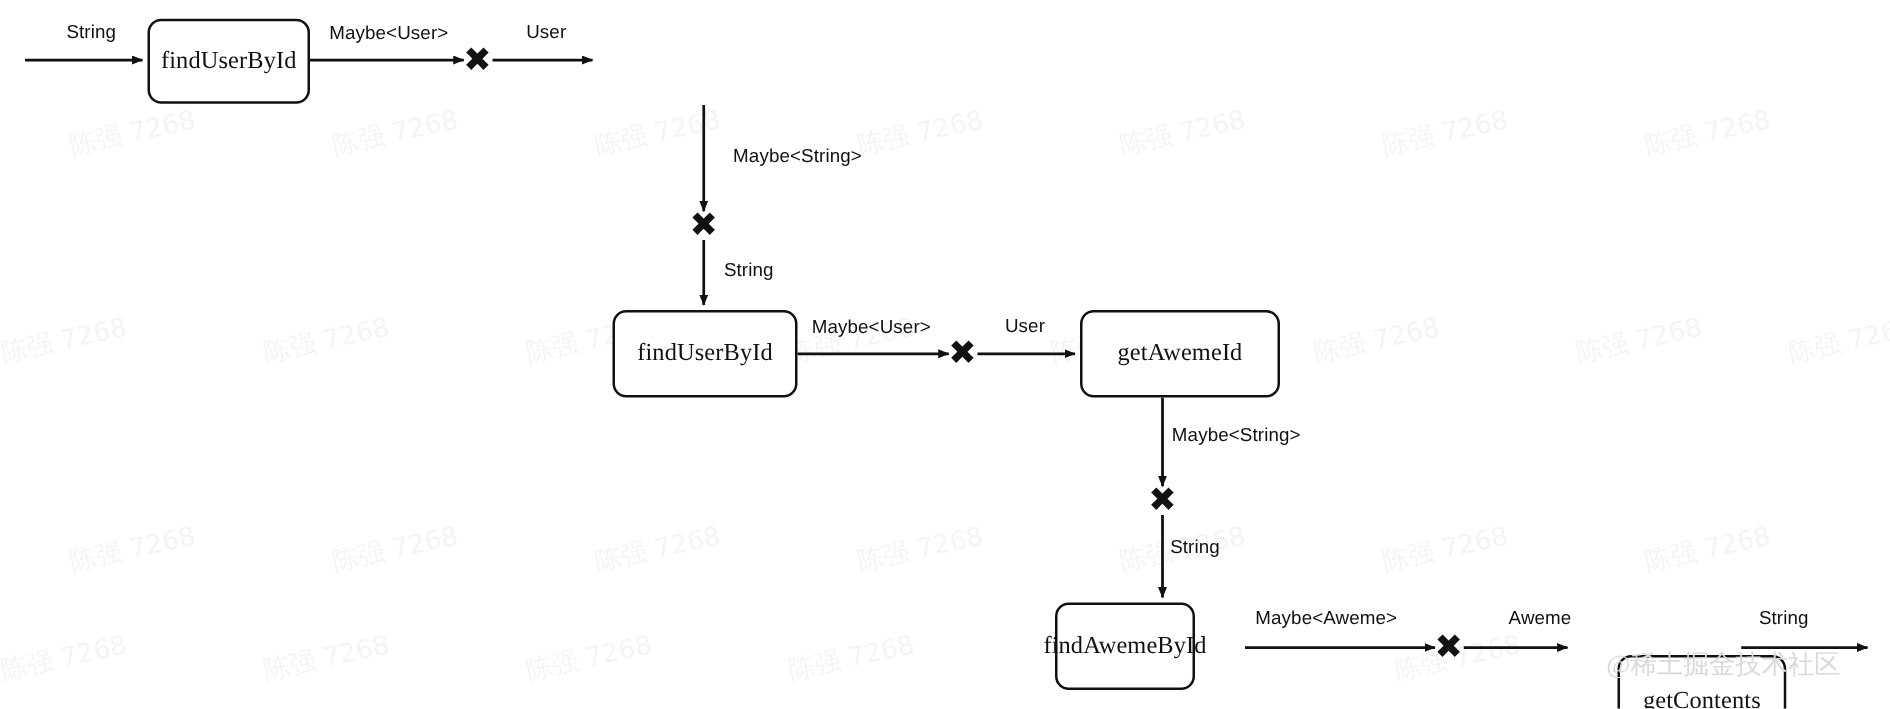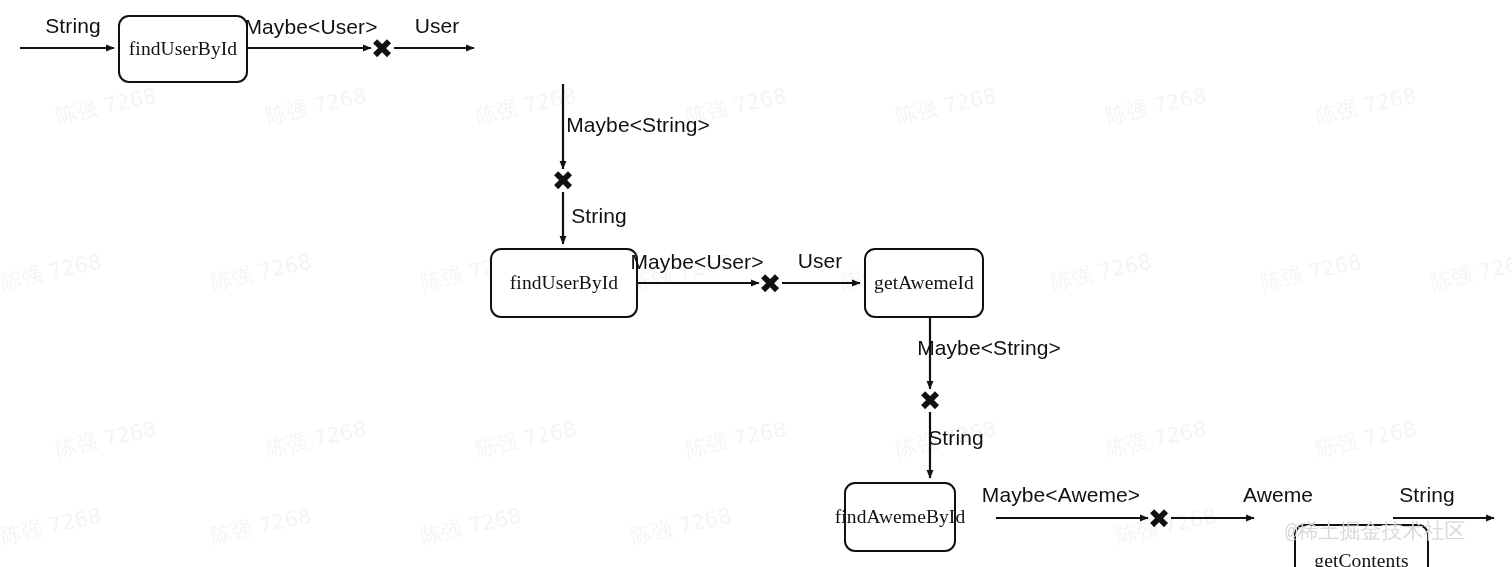--- a/index.html
+++ b/index.html
@@ -53,41 +53,41 @@
   .node-label {
     font-family: Liberation Serif, serif;
     font-size: 19.5px;
     color: #111111;
     letter-spacing: 0.1px;
     white-space: nowrap;
   }
   .edge-label {
     position: absolute;
     font-family: "Liberation Sans", sans-serif;
-    font-size: 21px;
+    font-size: 15px;
     color: #111111;
     white-space: nowrap;
     z-index: 4;
     letter-spacing: 0.1px;
   }
   .xmark {
     position: absolute;
     z-index: 5;
     font-family: "DejaVu Sans", sans-serif;
     font-size: 27px;
     font-weight: bold;
     line-height: 1;
     color: #111111;
   }
   .site-wm {
     position: absolute;
     z-index: 6;
     color: #d9d9d9;
     font-size: 21px;
-    font-family: Liberation Mono, monospace;
+    font-family: Liberation Serif, serif;
     white-space: nowrap;
     user-select: none;
   }
 </style>
 </head>
 <body>
 
 <div id="canvas">
 
   <div id="wm-layer">
@@ -144,41 +144,41 @@
     <line x1="1171" y1="518" x2="1254" y2="518" stroke="#111111" stroke-width="2.2" marker-end="url(#arrow)"></line>
     <line x1="1393" y1="518" x2="1494" y2="518" stroke="#111111" stroke-width="2.2" marker-end="url(#arrow)"></line>
   </svg>
 
   <div class="node-box" style="left:118px;top:15px;width:130px;height:68px;">
     <span class="node-label">findUserById</span>
   </div>
   <div class="node-box" style="left:490px;top:248px;width:148px;height:70px;">
     <span class="node-label">findUserById</span>
   </div>
-  <div class="node-box" style="left:864px;top:248px;width:120px;height:70px;">
+  <div class="node-box" style="left:864px;top:248px;width:160px;height:70px;">
     <span class="node-label">getAwemeId</span>
   </div>
   <div class="node-box" style="left:844px;top:482px;width:112px;height:70px;">
     <span class="node-label">findAwemeById</span>
   </div>
   <div class="node-box" style="left:1294px;top:482px;width:135px;height:73px;margin-top:42px;">
     <span class="node-label">getContents</span>
   </div>
 
   <div class="edge-label" style="left:73px;top:26px;transform:translate(-50%,-50%);">String</div>
   <div class="edge-label" style="left:311px;top:27px;transform:translate(-50%,-50%);">Maybe&lt;User&gt;</div>
   <div class="edge-label" style="left:437px;top:26px;transform:translate(-50%,-50%);">User</div>
   <div class="edge-label" style="left:638px;top:125px;transform:translate(-50%,-50%);">Maybe&lt;String&gt;</div>
   <div class="edge-label" style="left:599px;top:216px;transform:translate(-50%,-50%);">String</div>
   <div class="edge-label" style="left:697px;top:262px;transform:translate(-50%,-50%);">Maybe&lt;User&gt;</div>
   <div class="edge-label" style="left:820px;top:261px;transform:translate(-50%,-50%);">User</div>
   <div class="edge-label" style="left:989px;top:348px;transform:translate(-50%,-50%);">Maybe&lt;String&gt;</div>
   <div class="edge-label" style="left:956px;top:438px;transform:translate(-50%,-50%);">String</div>
   <div class="edge-label" style="left:1061px;top:495px;transform:translate(-50%,-50%);text-align:right;">Maybe&lt;Aweme&gt;</div>
-  <div class="edge-label" style="left:1278px;top:495px;transform:translate(-50%,-50%);">Aweme</div>
+  <div class="edge-label" style="left:1232px;top:495px;transform:translate(-50%,-50%);">Aweme</div>
   <div class="edge-label" style="left:1427px;top:495px;transform:translate(-50%,-50%);">String</div>
 
   <div class="xmark" style="left:382px;top:48px;transform:translate(-50%,-50%);">✖</div>
   <div class="xmark" style="left:563px;top:180px;transform:translate(-50%,-50%);">✖</div>
   <div class="xmark" style="left:770px;top:283px;transform:translate(-50%,-50%);">✖</div>
   <div class="xmark" style="left:930px;top:400px;transform:translate(-50%,-50%);">✖</div>
   <div class="xmark" style="left:1159px;top:518px;transform:translate(-50%,-50%);">✖</div>
 
   <div class="site-wm" style="left:1285px;top:531px;transform:translateY(-50%);">@稀土掘金技术社区</div>
 

